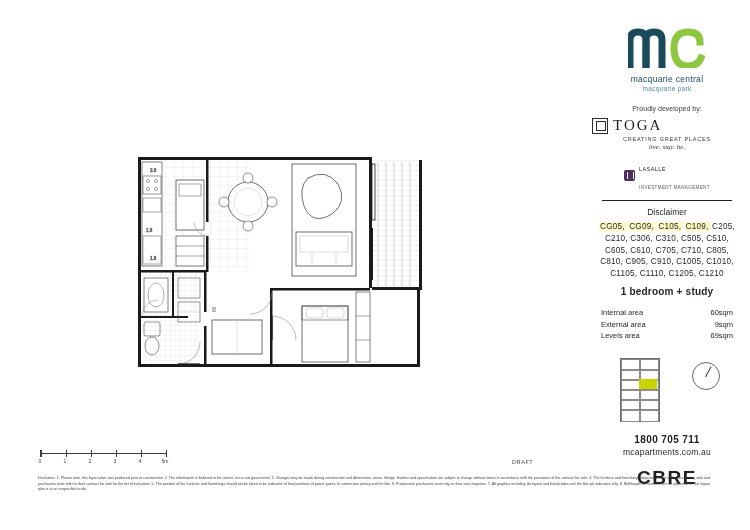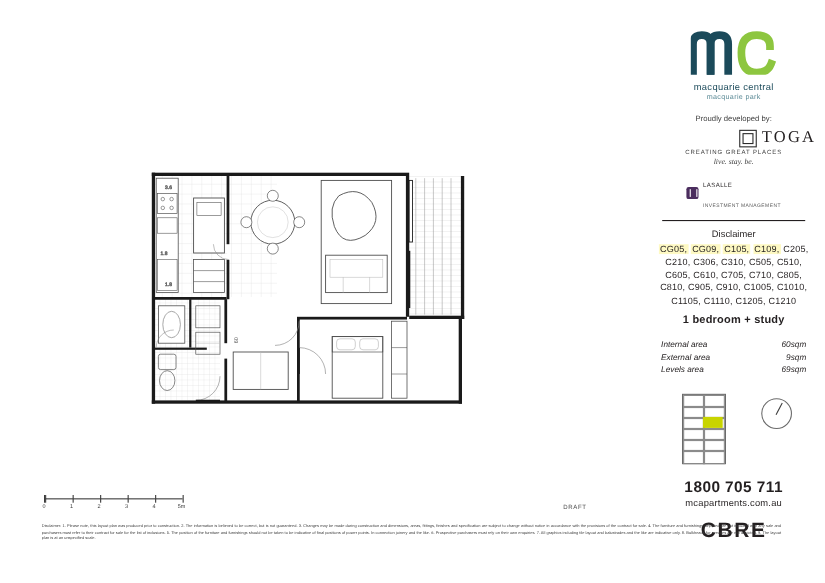--- a/index.html
+++ b/index.html
@@ -51,21 +51,21 @@
   }
   .dev-by {
     margin-top: 13px;
     font-size: 7px;
     color: #3b3b3b;
   }
   .toga-row {
     margin-top: 5px;
     display: flex;
     align-items: center;
-    justify-content: flex-end;
+    justify-content: flex-start;
     gap: 5px;
   }
   .toga-badge {
     width: 14px; height: 14px;
     border: 1px solid #2b2b2b;
     display: block;
     position: relative;
   }
   .toga-badge::before {
     content: "";
@@ -168,21 +168,20 @@
     font-size: 7.5px;
     text-align: left;
     width: 132px;
     margin-left: auto;
     margin-right: auto;
     line-height: 1.55;
   }
   .area-row {
     display: flex;
     justify-content: space-between;
-    font-style: italic;
   }
   .area-row .v { text-align: right; }
 
   
   .keyplan {
     margin-top: 14px;
     width: 130px;
     height: 68px;
     margin-left: auto;
     margin-right: auto;
@@ -213,21 +212,21 @@
     content: "";
     position: absolute;
     left: 12px; top: 2px;
     width: 1px; height: 12px;
     background: #3b3b3b;
     transform: rotate(28deg);
     transform-origin: bottom center;
   }
   .phone {
     margin-top: 10px;
-    font-size: 14px;
+    font-size: 10px;
     font-weight: bold;
     letter-spacing: 0.4px;
   }
   .website {
     font-size: 8.5px;
     margin-top: 2px;
     letter-spacing: 0.2px;
   }
   .cbre {
     margin-top: 10px;

